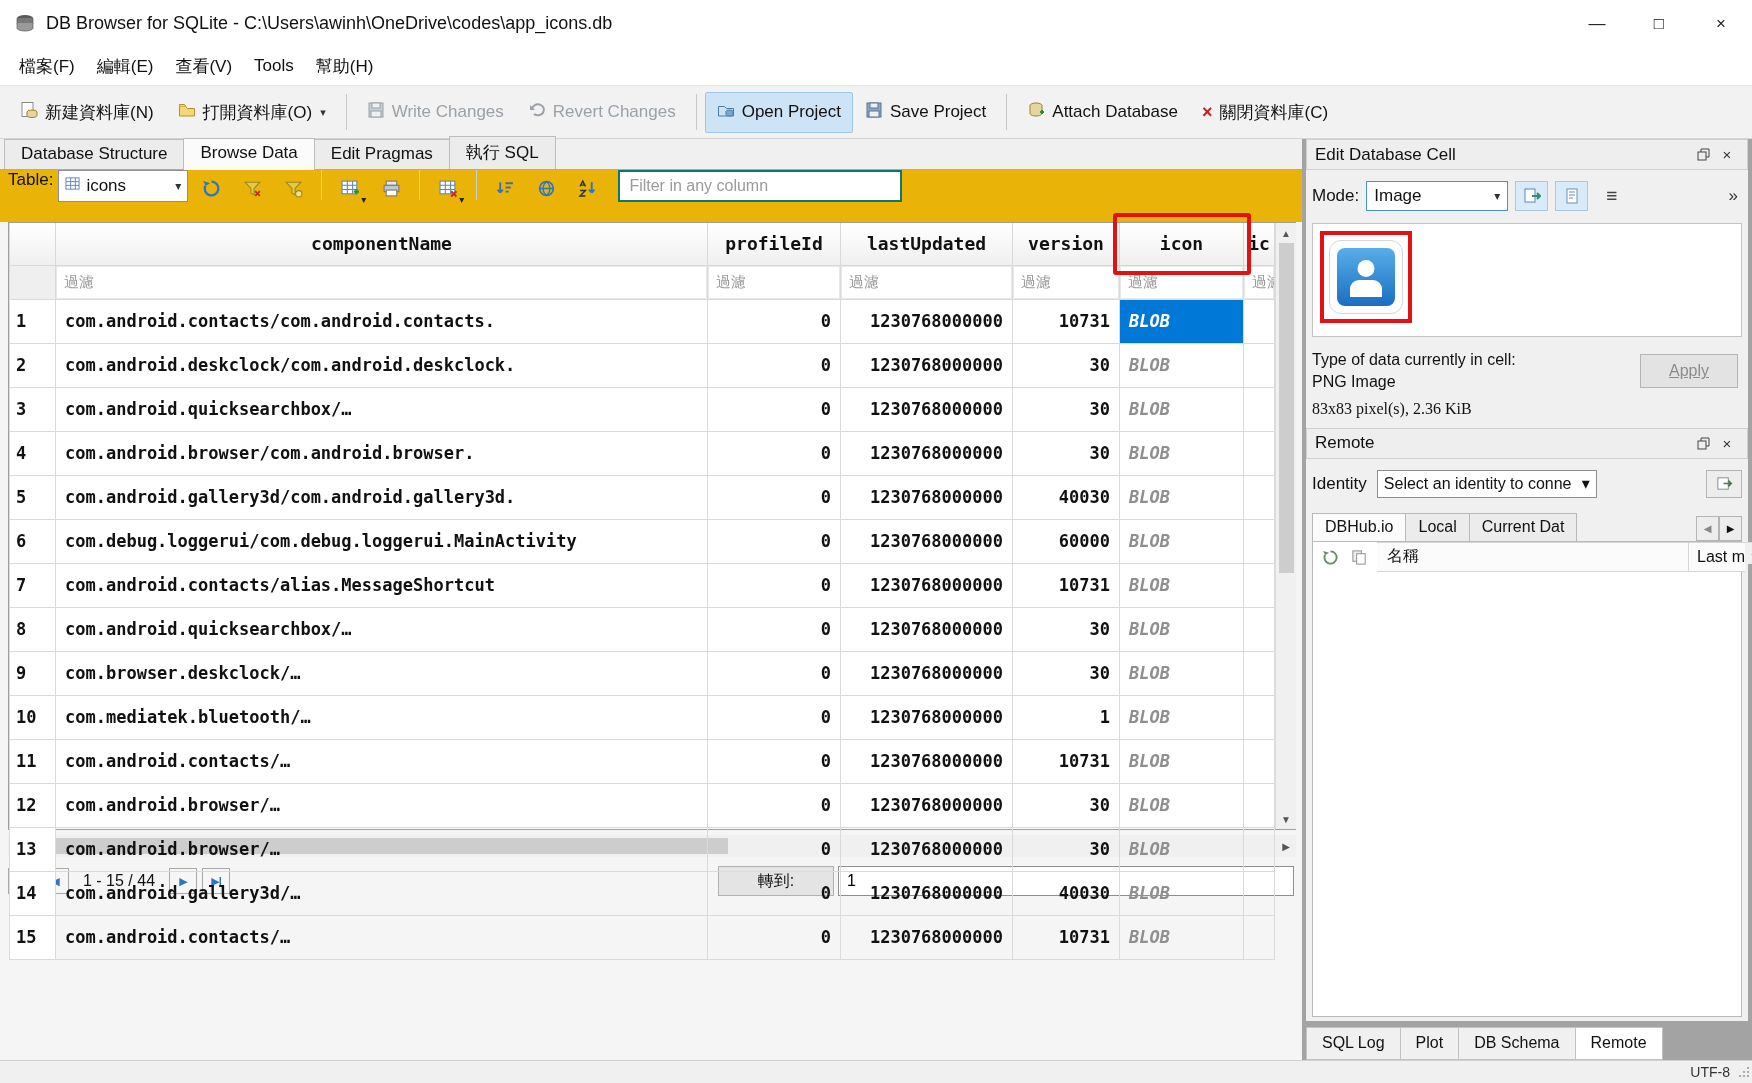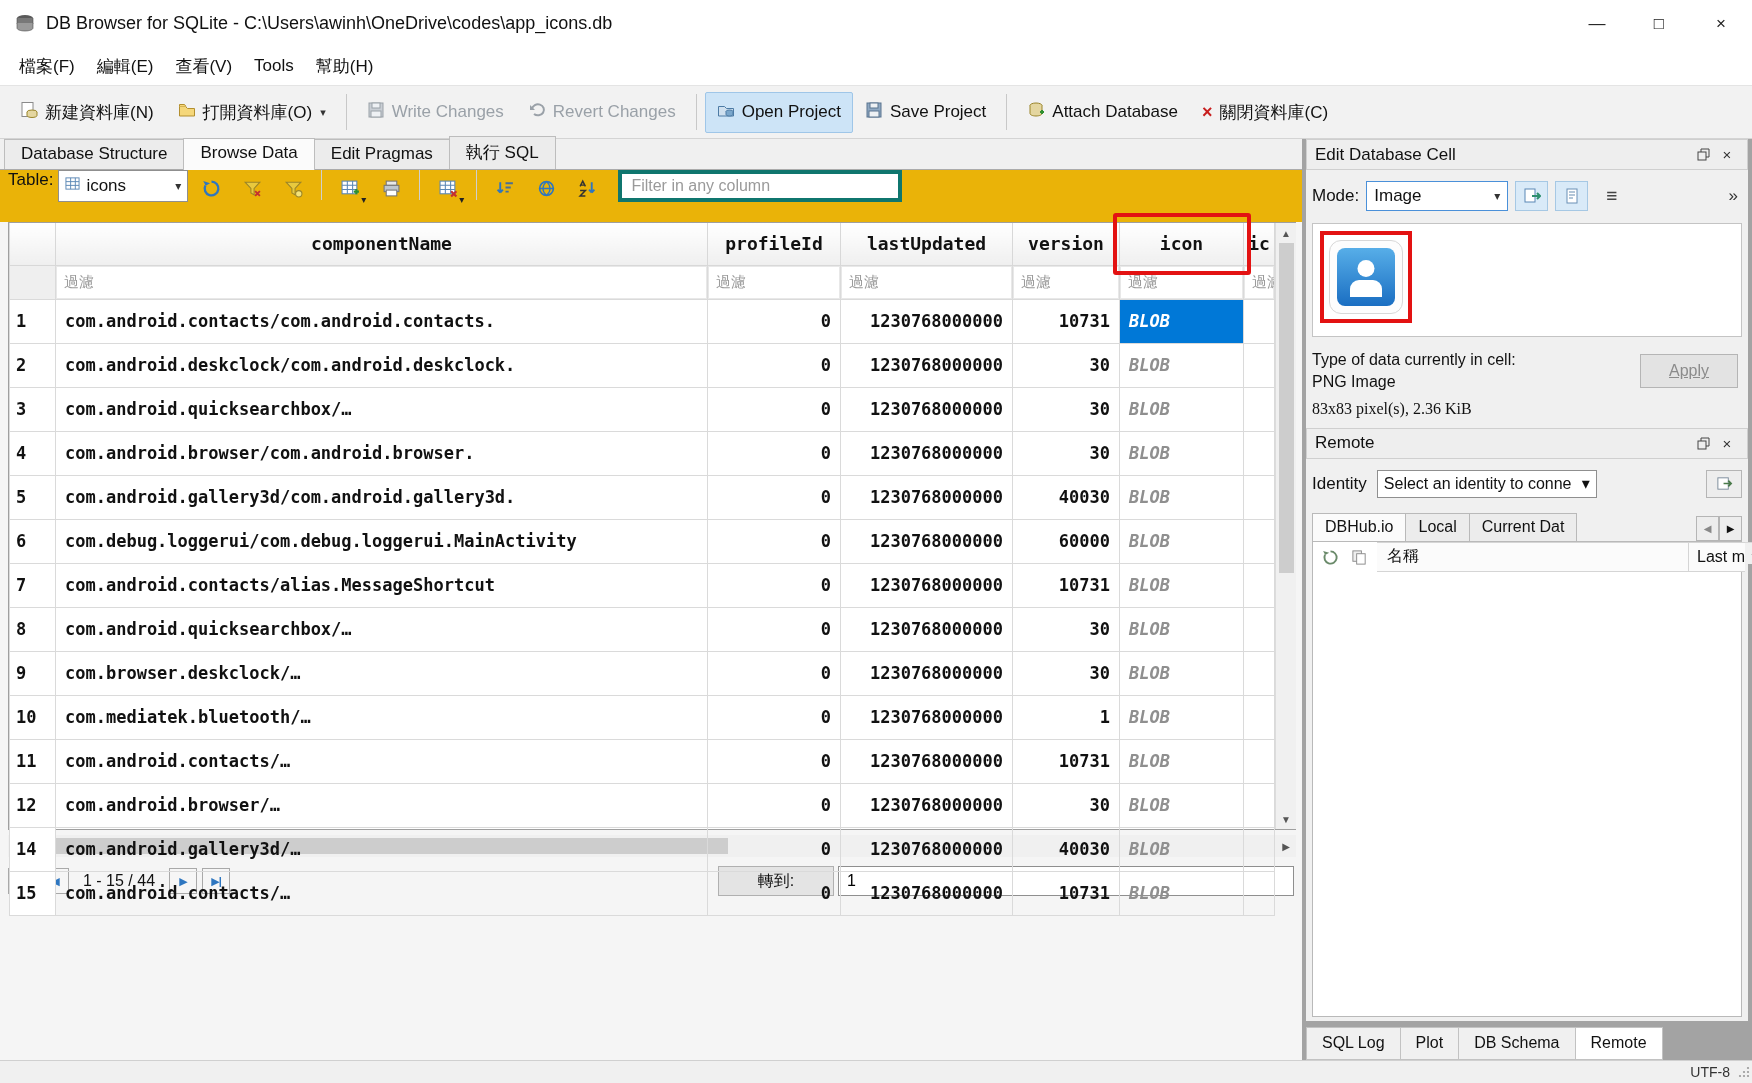--- a/index.html
+++ b/index.html
@@ -41,21 +41,21 @@
   .doc-tab.active { background:#fbfbfb; position:relative; z-index:2; margin-bottom:-1px; padding-bottom:7px; }
 
   
   .controls-row { height:52px; display:flex; align-items:flex-start; gap:5px; padding:0 10px 0 8px; background:#eab308; flex:none; }
   .combo { display:flex; align-items:center; gap:6px; background:#fff; border:1px solid #8f8f8f; padding:0 6px; height:32px; }
   .combo .caret { margin-left:auto; font-size:12px; color:#333; }
   .table-combo { width:130px; }
   .ctrl-btn { width:36px; height:36px; display:flex; align-items:center; justify-content:center; position:relative; flex:none; }
   .mini-caret { position:absolute; right:2px; bottom:1px; font-size:10px; color:#222; }
   .csep { width:1px; height:30px; background:#cfcfcf; margin:0 5px; flex:none; }
-  .filter-input { width:284px; height:32px; border:4px solid #0f766e; padding:0 9px; font-size:16px; font-family:inherit; background:#fff; margin-left:8px; }
+  .filter-input { width:284px; height:32px; border:2px solid #0f766e; padding:0 9px; font-size:16px; font-family:inherit; background:#fff; margin-left:8px; }
   .filter-input::placeholder { color:#9a9a9a; }
 
   
   .grid-wrap { position:relative; margin-left:8px; width:1288px; height:608px; background:#fff; border:1px solid #9f9f9f; display:flex; flex:none; }
   table.grid { table-layout:fixed; border-collapse:collapse; width:1265px; font-family:"DejaVu Sans Mono",monospace; flex:none; }
   table.grid th { height:42px; background:linear-gradient(#ffffff,#efefef); border:1px solid #d8d8d8; border-top:none;
                   font-size:18px; font-weight:bold; overflow:hidden; white-space:nowrap; }
   table.grid td { border:1px solid #dadada; white-space:nowrap; overflow:hidden; }
   td.filter { height:34px; background:#fff; color:#9a9a9a; font-family:"Liberation Sans",sans-serif; font-size:15px;
               padding-left:8px; box-shadow:inset 0 0 0 1px #e8e8e8; }
@@ -459,20 +459,29 @@
               <tr>
                 <td class="data gutter">12</td>
                 <td class="data">com.android.browser/…</td>
                 <td class="data num">0</td>
                 <td class="data num">1230768000000</td>
                 <td class="data num">30</td>
                 <td class="data blob selectable">BLOB</td>
                 <td class="data"></td>
               </tr>
               <tr>
+                <td class="data gutter">13</td>
+                <td class="data">com.android.browser/…</td>
+                <td class="data num">0</td>
+                <td class="data num">1230768000000</td>
+                <td class="data num">30</td>
+                <td class="data blob selectable">BLOB</td>
+                <td class="data"></td>
+              </tr>
+              <tr>
                 <td class="data gutter">14</td>
                 <td class="data">com.android.gallery3d/…</td>
                 <td class="data num">0</td>
                 <td class="data num">1230768000000</td>
                 <td class="data num">40030</td>
                 <td class="data blob selectable">BLOB</td>
                 <td class="data"></td>
               </tr>
               <tr>
                 <td class="data gutter">15</td>

